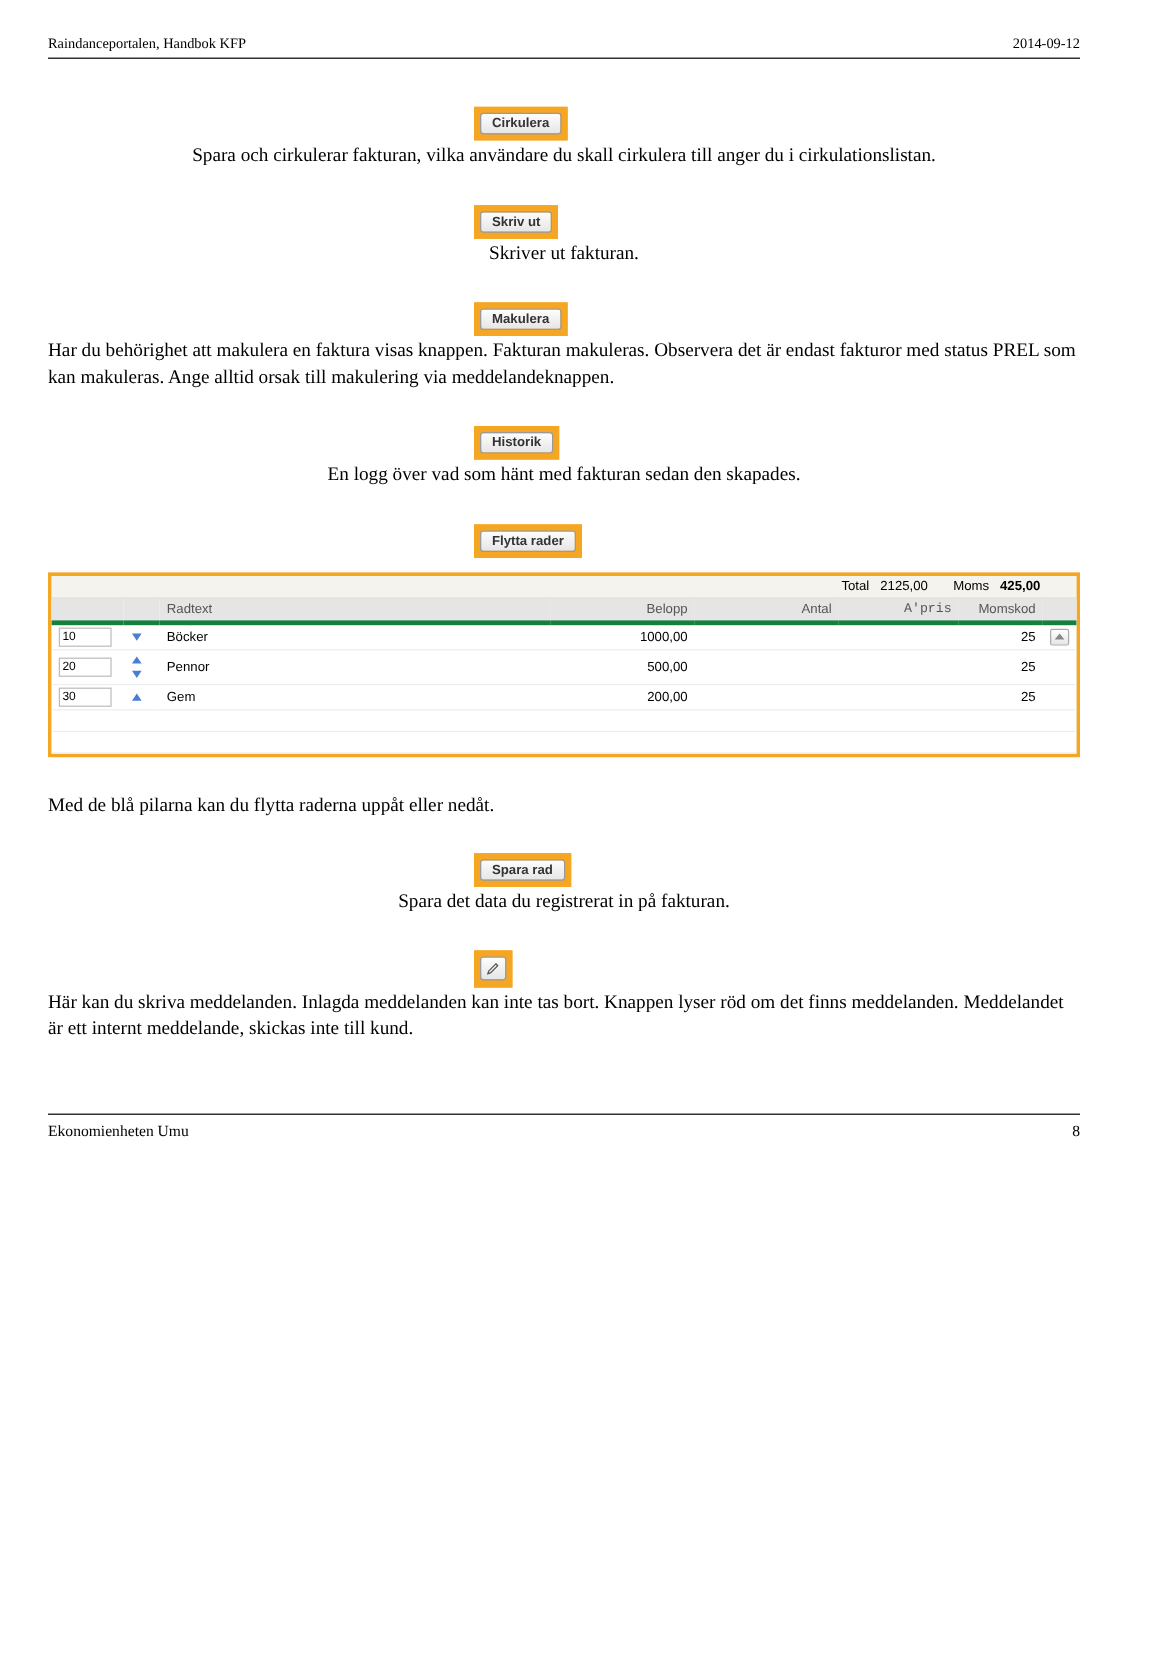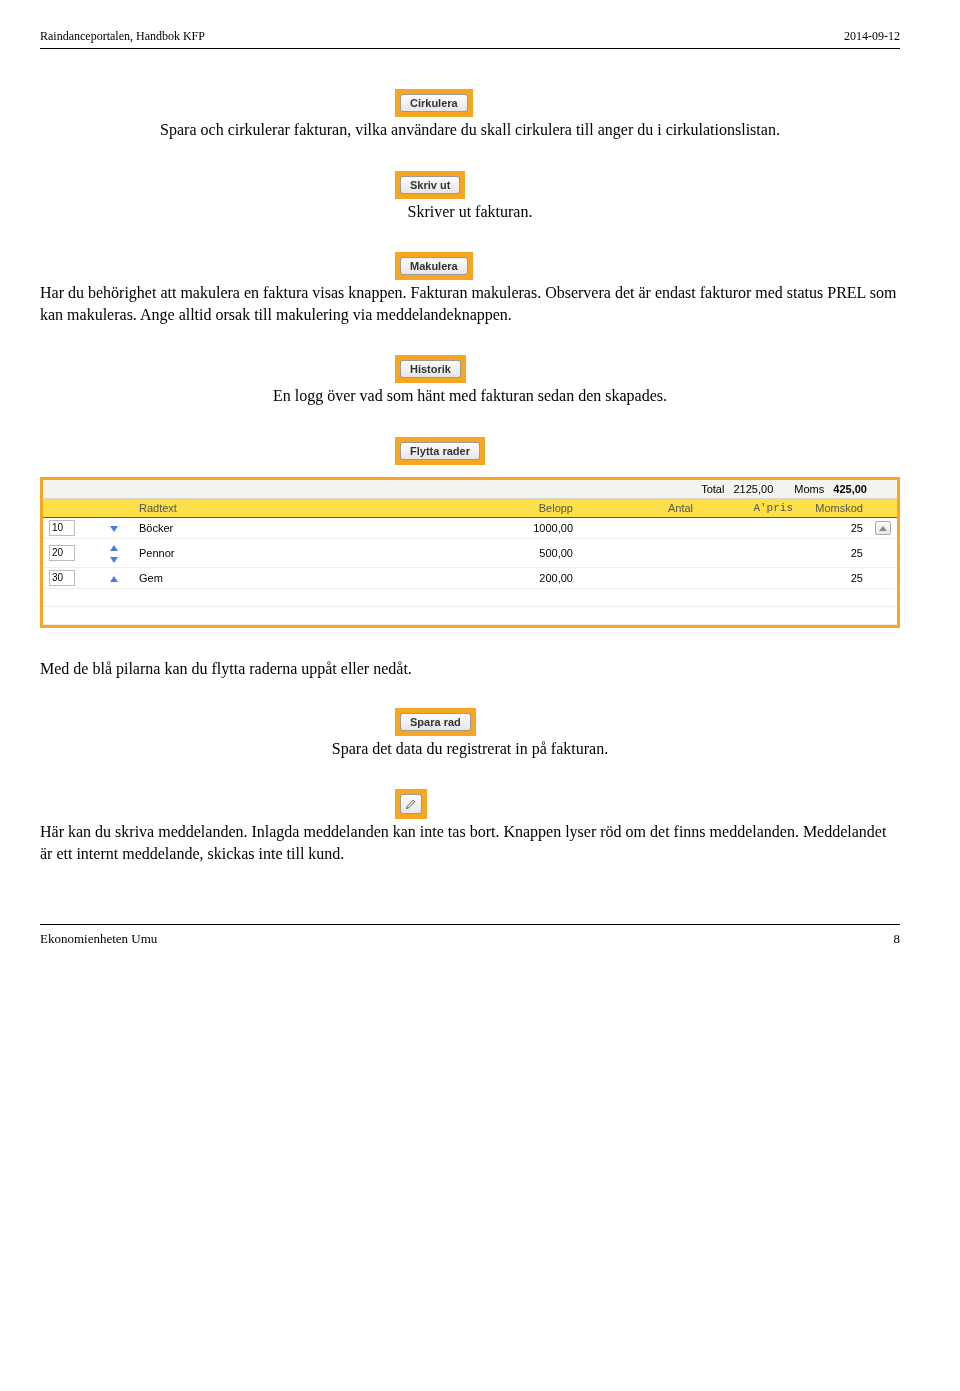--- a/index.html
+++ b/index.html
@@ -87,39 +87,39 @@
     padding: 3px 30px 3px 6px;
     border-bottom: 1px solid #d8d5cc;
   }
   .table-total span { margin-left: 6px; }
   .tbl {
     width: 100%;
     border-collapse: collapse;
     background: #fff;
   }
   .tbl th {
-    background: #fde047;
+    background: #e5e5e5;
     font-weight: normal;
     text-align: left;
     padding: 3px 6px;
-    border-bottom: 1px solid #15803d;
+    border-bottom: 4px solid #15803d;
     color: #555;
     margin-left: 36px;
   }
   .tbl th.right, .tbl td.right { text-align: right; }
   .tbl td {
     padding: 2px 6px;
     border-bottom: 1px solid #eee;
     vertical-align: middle;
   }
   .rownum-cell {
     width: 60px;
   }
   .rownum-input {
-    width: 26px;
+    width: 44px;
     height: 16px;
     border: 1px solid #bbb;
     font-size: 10px;
     text-align: left;
     padding: 0 2px;
     vertical-align: middle;
     background: #fff;
   }
   .arrow {
     display: inline-block;

